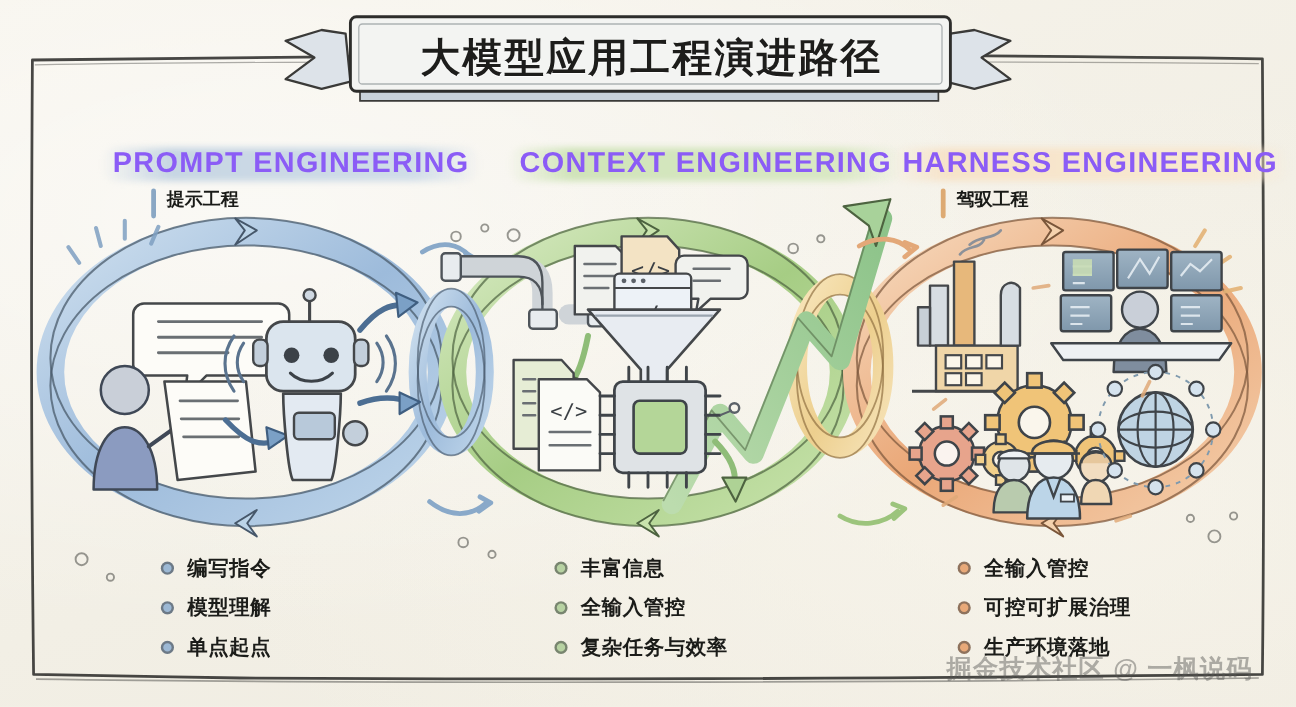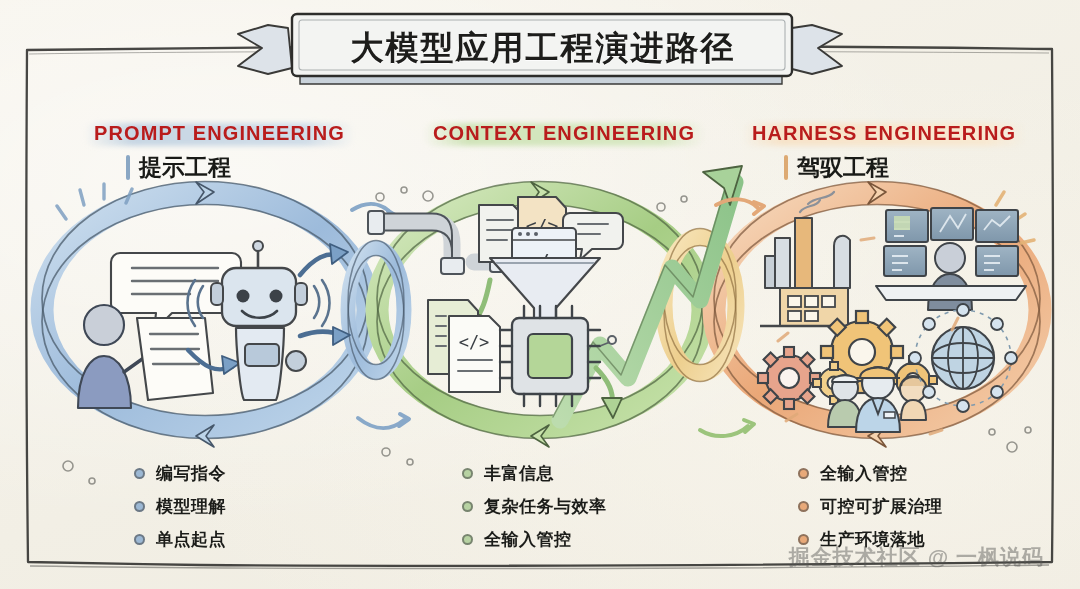--- a/index.html
+++ b/index.html
@@ -38,37 +38,37 @@
     color: #1d1d1b;
     text-shadow: 0 1px 0 rgba(255,255,255,.8);
     z-index: 3;
   }
 
   
   .col-head { position: absolute; z-index: 6; }
   .col-head .hl {
     position: relative; display: inline-block;
     padding: 2px 10px 3px 10px;
-    font-size: 20px; font-weight: 700; letter-spacing: 1.1px;
-    color: #b91c1c;
+    font-size: 24px; font-weight: 700; letter-spacing: 1.1px;
+    color: #8b5cf6;
     border-radius: 12px;
   }
   .col-head .hl::before {
     content: ""; position: absolute; left: 0; right: 0; top: 3px; bottom: 2px;
     border-radius: 13px; z-index: -1;
     filter: blur(2.5px);
   }
   #head-prompt .hl::before  { background: linear-gradient(90deg, rgba(202,215,226,0), rgba(196,212,226,.95) 18%, rgba(205,219,231,.95) 82%, rgba(205,219,231,0)); }
   #head-context .hl::before { background: linear-gradient(90deg, rgba(206,226,186,0), rgba(204,226,180,.92) 16%, rgba(214,231,192,.92) 84%, rgba(214,231,192,0)); }
   #head-harness .hl::before { background: linear-gradient(90deg, rgba(245,225,200,0), rgba(246,226,199,.95) 14%, rgba(248,232,208,.95) 86%, rgba(248,232,208,0)); }
 
   .col-sub {
     margin-top: 4px; margin-left: 42px;
-    display: flex; align-items: center; gap: 9px;
-    font-size: 23px; font-weight: 700; color: #191a17;
+    display: flex; align-items: flex-start; gap: 9px;
+    font-size: 15px; font-weight: 700; color: #191a17;
   }
   .col-sub .bar { display: block; width: 4px; height: 25px; border-radius: 2px; }
 
   
   .bullets { position: absolute; z-index: 6; }
   .bullet-row {
     display: flex; align-items: center; gap: 11px;
     margin-bottom: 10px;
     font-size: 17px; font-weight: 700; color: #1b1c19;
     letter-spacing: .5px;
@@ -534,25 +534,25 @@
     </div>
   </div>
 
   <div class="bullets" id="bullets-context" style="left:462px; top:462px;">
     <div class="bullet-row">
       <span class="dot" style="background:#b7d2a2;"></span>
       <span>丰富信息</span>
     </div>
     <div class="bullet-row">
       <span class="dot" style="background:#b7d2a2;"></span>
+      <span>全输入管控</span>
+    </div>
+    <div class="bullet-row">
+      <span class="dot" style="background:#b7d2a2;"></span>
       <span>复杂任务与效率</span>
-    </div>
-    <div class="bullet-row">
-      <span class="dot" style="background:#b7d2a2;"></span>
-      <span>全输入管控</span>
     </div>
   </div>
 
   <div class="bullets" id="bullets-harness" style="left:798px; top:462px;">
     <div class="bullet-row">
       <span class="dot" style="background:#e8a979;"></span>
       <span>全输入管控</span>
     </div>
     <div class="bullet-row">
       <span class="dot" style="background:#e8a979;"></span>

